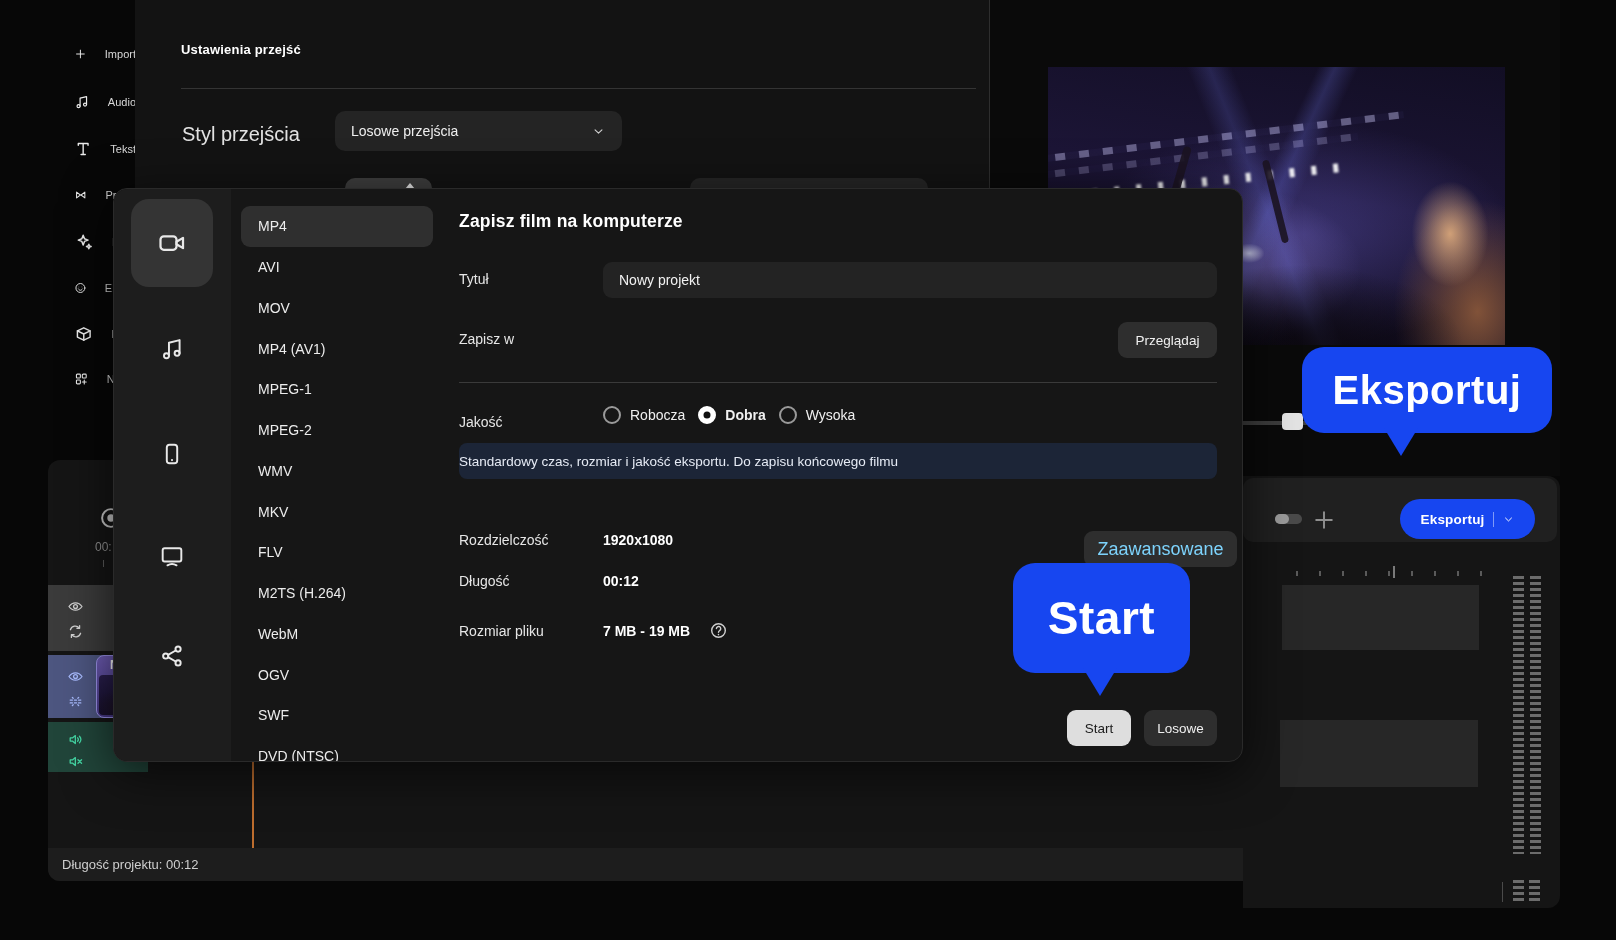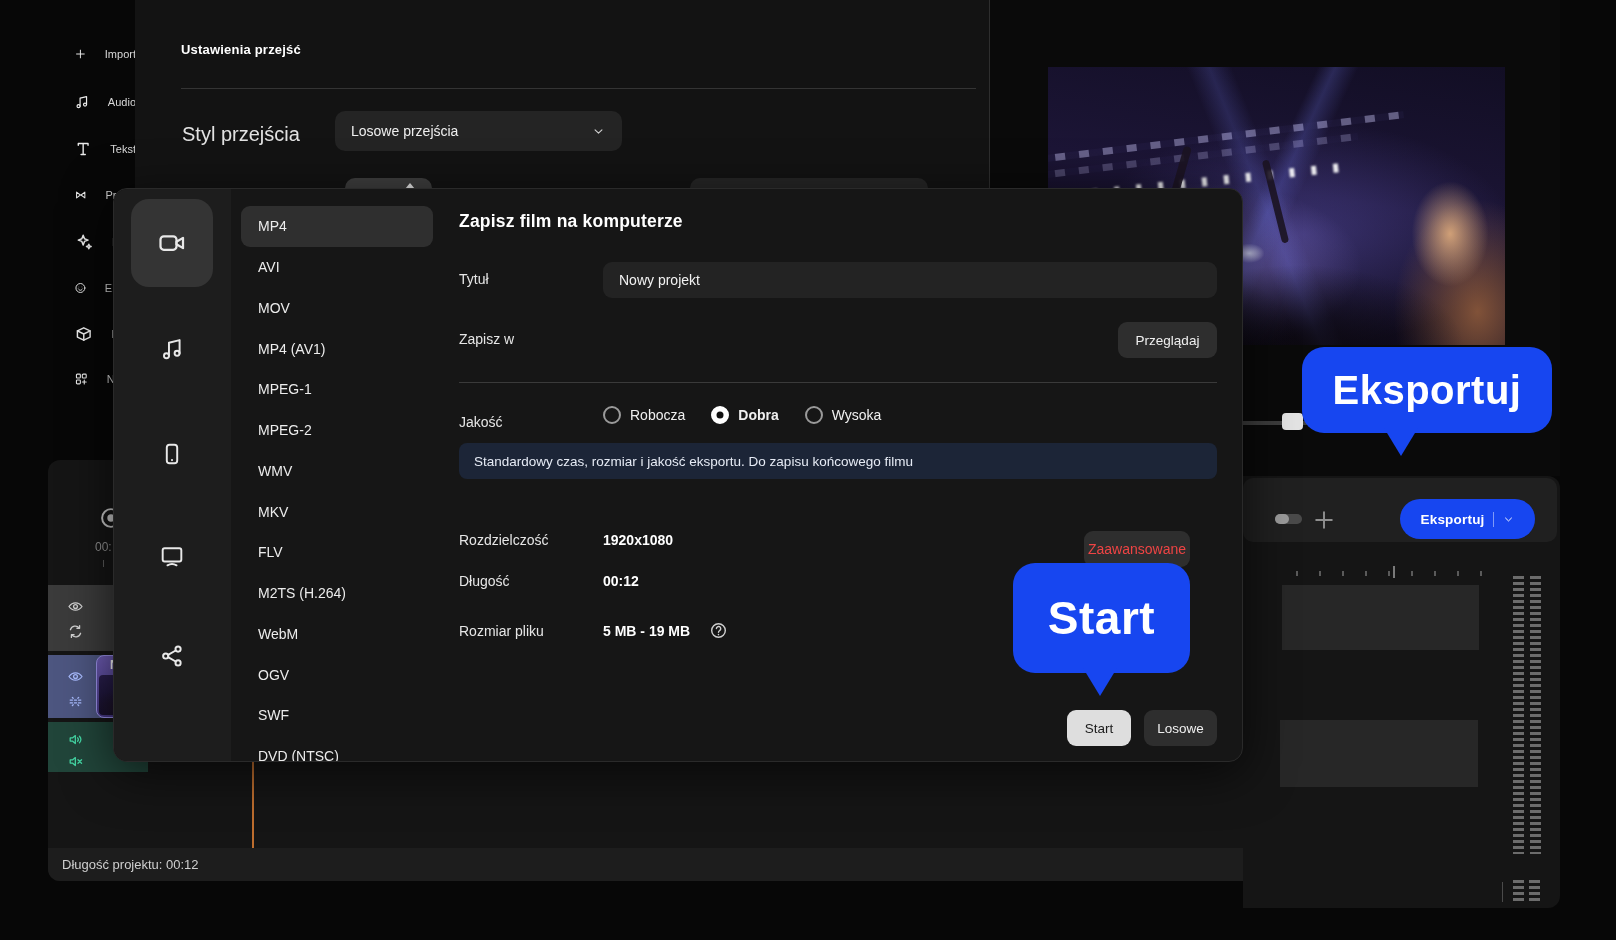--- a/index.html
+++ b/index.html
@@ -123,35 +123,35 @@
 .fmt.selected{background:#2f2f2f}
 #dlg-content{position:absolute;left:345px;top:0;width:758px;height:574px}
 #dlg-title{position:absolute;left:0;top:22px;font-size:17.5px;font-weight:bold;color:#fff;letter-spacing:.2px}
 .flabel{position:absolute;left:0;font-size:14px;color:#e6e6e6}
 #lab-title{top:82px}#lab-save{top:142px}#lab-quality{top:225px}
 #title-input{position:absolute;left:144px;top:73px;width:614px;height:36px;background:#232323;border:none;border-radius:9px;color:#f2f2f2;font-size:14px;font-family:"Liberation Sans",sans-serif;padding:0 16px;outline:none}
 #save-select{position:absolute;left:144px;top:133px;width:500px;height:36px;background:#232323;border-radius:9px;display:flex;align-items:center;padding:0 14px 0 16px;font-size:14px;color:#efefef;cursor:pointer}
 #save-select .ic{width:14px;height:14px;color:#cfcfcf;margin-left:auto}
 #browse-btn{position:absolute;left:659px;top:133px;width:99px;height:36px;background:#2e2e2e;border-radius:9px;display:flex;align-items:center;justify-content:center;font-size:13.5px;color:#f0f0f0;cursor:pointer}
 #dlg-divider{position:absolute;left:0;top:193px;width:758px;height:1px;background:#3a3a3a}
-#quality-opts{position:absolute;left:144px;top:217px;display:flex;gap:26px}
+#quality-opts{position:absolute;left:144px;top:217px;display:flex;gap:13px}
 .qopt{display:flex;align-items:center;gap:9px;cursor:pointer}
 .radio{width:18px;height:18px;border-radius:50%;border:2px solid #9a9a9a}
 .qopt.selected .radio{background:#fff;border-color:#fff;position:relative}
 .qopt.selected .radio::after{content:"";position:absolute;left:50%;top:50%;transform:translate(-50%,-50%);width:7px;height:7px;border-radius:50%;background:#101010}
 .qlabel{font-size:14px;color:#f0f0f0;font-weight:bold}
 .qopt:not(.selected) .qlabel{font-weight:normal}
-#info-bar{position:absolute;left:0;top:254px;width:758px;height:36px;background:#1c2537;border-radius:8px;display:flex;align-items:center;padding-left:15px;font-size:13.5px;color:#e6ebf5}
+#info-bar{position:absolute;left:0;top:254px;width:758px;height:36px;background:#1c2537;border-radius:8px;display:flex;align-items:center;font-size:13.5px;color:#e6ebf5}
 #details{position:absolute;left:0;top:343px;width:400px}
 .drow{position:absolute;left:0;height:20px}
 .drow:nth-of-type(1){top:0}.drow:nth-of-type(2){top:41px}.drow:nth-of-type(3){top:91px}
 .dlab{position:absolute;left:0;font-size:14px;color:#e6e6e6;white-space:nowrap}
 .dval{position:absolute;left:144px;font-size:14px;color:#fff;white-space:nowrap;font-weight:bold}
 #help-icon{position:absolute;left:250px;top:89px;width:19px;height:19px;color:#cfcfcf;cursor:pointer}
-#advanced-btn{position:absolute;left:625px;top:342px;width:106px;height:36px;background:#2e2e2e;border-radius:9px;display:flex;align-items:center;justify-content:center;font-size:14px;color:#ef4444;cursor:pointer}
+#advanced-btn{position:absolute;left:625px;top:342px;width:153px;height:36px;background:#2e2e2e;border-radius:9px;display:flex;align-items:center;justify-content:center;font-size:18px;color:#7dd3fc;cursor:pointer}
 #start-btn{position:absolute;left:608px;top:521px;width:64px;height:36px;background:#dedede;border-radius:9px;display:flex;align-items:center;justify-content:center;font-size:13.5px;color:#1c1c1c;cursor:pointer}
 #cancel-btn{position:absolute;left:685px;top:521px;width:73px;height:36px;background:#2e2e2e;border-radius:9px;display:flex;align-items:center;justify-content:center;font-size:13.5px;color:#f0f0f0;cursor:pointer}
 
 
 .callout{position:absolute;background:var(--accent);border-radius:22px;display:flex;align-items:center;justify-content:center;color:#fff;font-weight:bold;z-index:9;letter-spacing:.5px}
 .callout .tail{position:absolute;width:0;height:0;border-left:17px solid transparent;border-right:17px solid transparent;border-top:28px solid var(--accent)}
 #callout-start{left:1013px;top:563px;width:177px;height:110px;font-size:46px}
 #callout-start .tail{left:70px;top:105px}
 #callout-export{left:1302px;top:347px;width:250px;height:86px;font-size:40px}
 #callout-export .tail{left:82px;top:81px}
@@ -500,21 +500,21 @@
       <div class="drow">
         <span class="dlab">Rozdzielczość</span>
         <span class="dval">1920x1080</span>
       </div>
       <div class="drow">
         <span class="dlab">Długość</span>
         <span class="dval">00:12</span>
       </div>
       <div class="drow">
         <span class="dlab">Rozmiar pliku</span>
-        <span class="dval">5 MB - 19 MB</span>
+        <span class="dval">7 MB - 19 MB</span>
       </div>
       <span class="ic" id="help-icon">
           <svg viewBox="0 0 24 24">
             <circle cx="12" cy="12" r="8.6"></circle>
             <path d="M9.4 9.6a2.7 2.7 0 1 1 4.3 2.2c-.9.7-1.7 1.2-1.7 2.4"></path>
             <circle cx="12" cy="17.2" r="1" fill="currentColor" stroke="none"></circle>
           </svg>
         </span>
     </div>
     <div id="advanced-btn">Zaawansowane</div>

